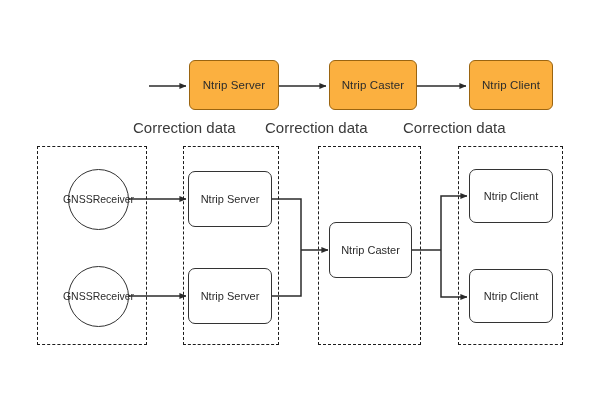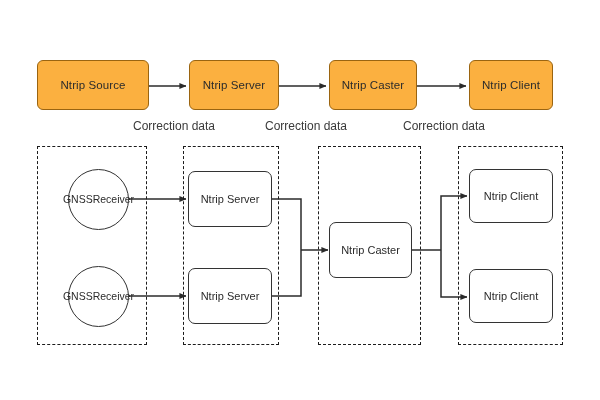--- a/index.html
+++ b/index.html
@@ -78,21 +78,21 @@
     font-size: 10.5px;
     color: #2b2b2b;
     line-height: 1.25;
     box-sizing: border-box;
     text-align: center;
   }
 
   
   .caption {
     position: absolute;
-    font-size: 12px;
+    font-size: 15px;
     color: #3a3a3a;
     white-space: nowrap;
   }
 </style>
 </head>
 <body>
 
 <div id="canvas">
 
   <svg id="wires" viewBox="0 0 600 400" xmlns="http://www.w3.org/2000/svg">
@@ -119,23 +119,20 @@
       <line x1="301" y1="250" x2="328" y2="250" marker-end="url(#arrowhead)"></line>
     </g>
 
     <g stroke="#2b2b2b" stroke-width="1.5" fill="none">
       <line x1="412" y1="250" x2="441" y2="250"></line>
       <path d="M441,250 L441,196 L467,196" marker-end="url(#arrowhead)"></path>
       <path d="M441,250 L441,297 L467,297" marker-end="url(#arrowhead)"></path>
     </g>
   </svg>
 
-  <div class="obox" style="left:37px; top:60px; width:112px; height:50px;">
-    <span>Ntrip Source</span>
-  </div>
 
   <div class="obox" style="left:189px; top:60px; width:90px; height:50px;">
     <span>Ntrip Server</span>
   </div>
 
   <div class="obox" style="left:329px; top:60px; width:88px; height:50px;">
     <span>Ntrip Caster</span>
   </div>
 
   <div class="obox" style="left:469px; top:60px; width:84px; height:50px;">

